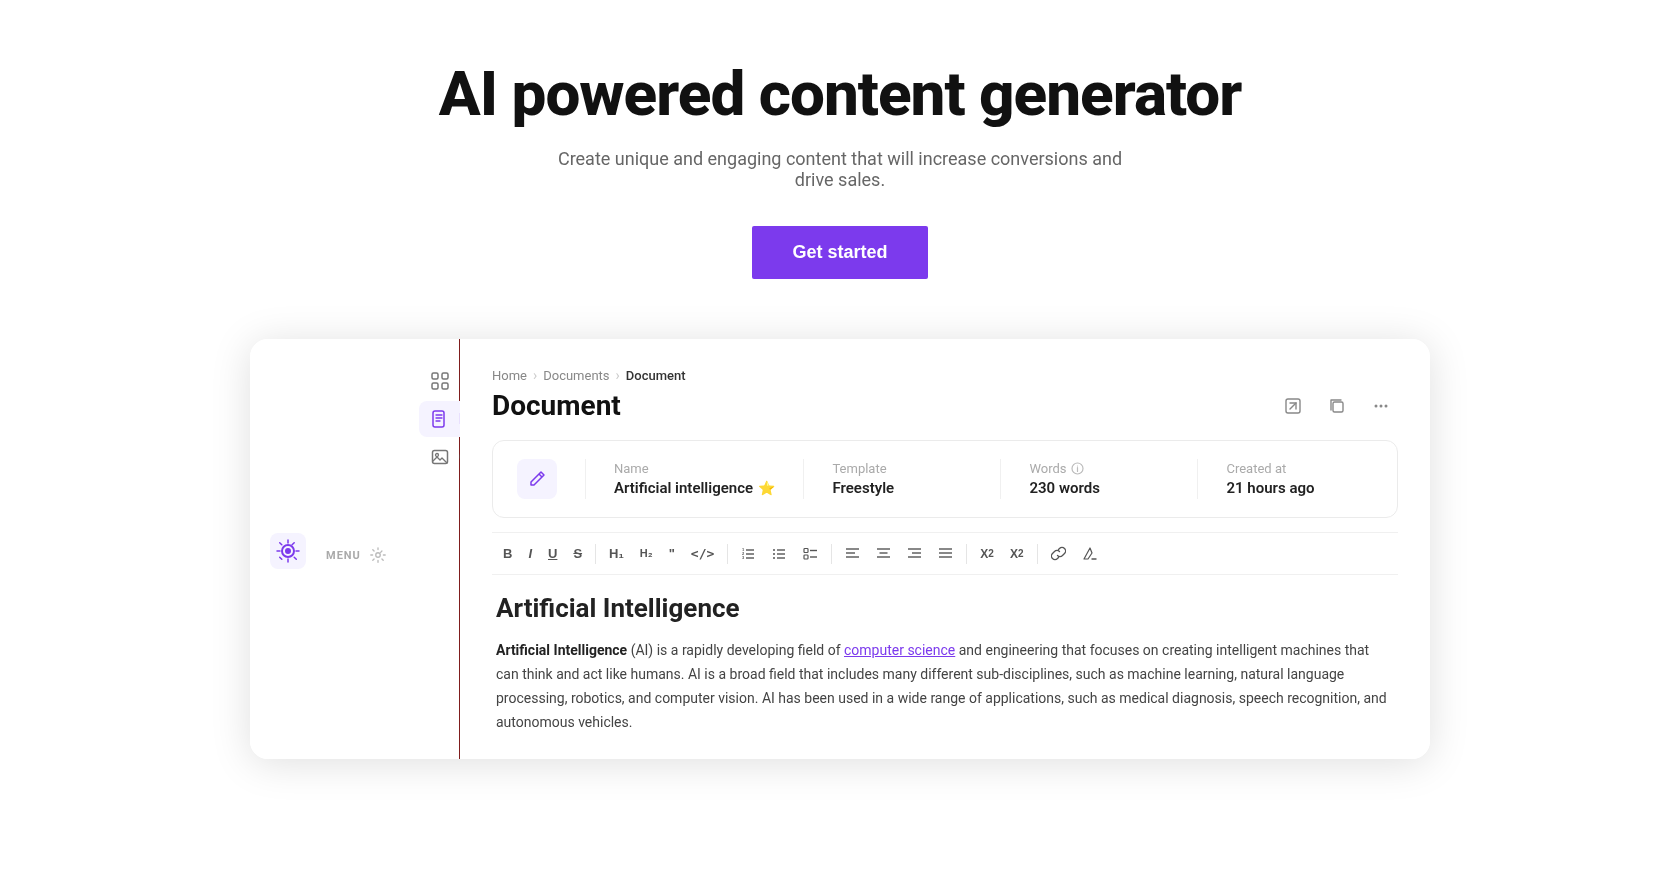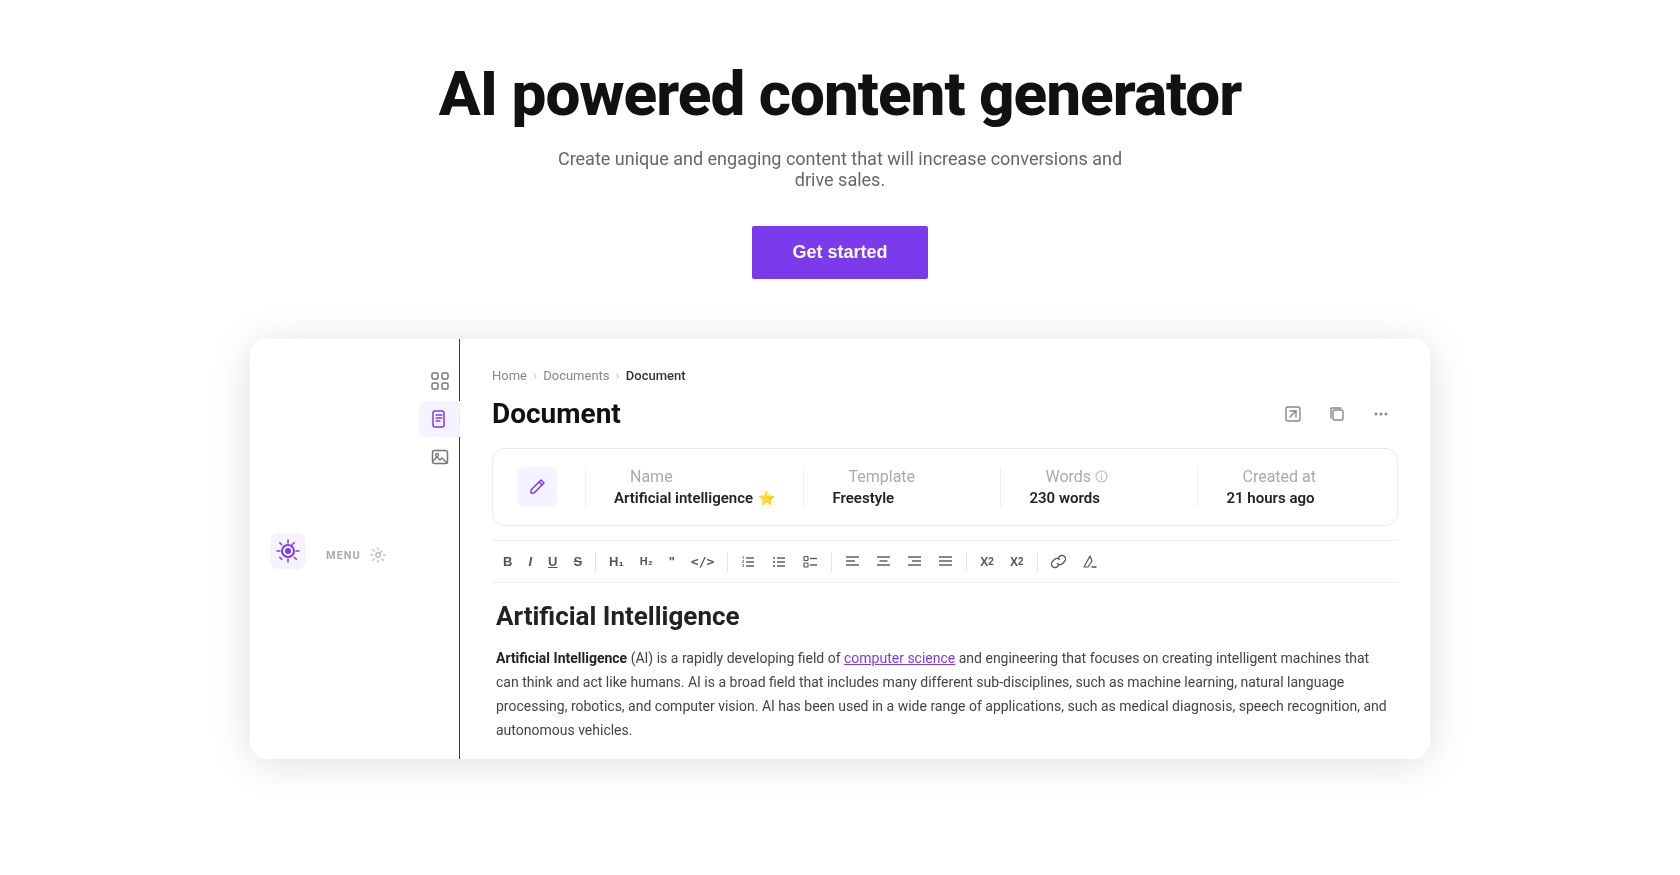--- a/index.html
+++ b/index.html
@@ -129,21 +129,21 @@
       overflow: hidden;
     }
 
     
     .breadcrumb {
       display: flex;
       align-items: center;
       gap: 6px;
       font-size: 13px;
       color: #888;
-      margin-bottom: 14px;
+      margin-bottom: 6px;
     }
     .breadcrumb-sep {
       color: #ccc;
       font-size: 14px;
     }
     .breadcrumb-link {
       color: #888;
       cursor: pointer;
     }
     .breadcrumb-current {
@@ -208,27 +208,26 @@
       background: #f0f0f0;
       margin: 0 4px;
     }
     .meta-group {
       display: flex;
       flex-direction: column;
       gap: 3px;
       min-width: 140px;
     }
     .meta-label {
-      font-size: 16px;
+      font-size: 13px;
       color: #aaa;
       font-weight: 400;
       display: flex;
       align-items: center;
       gap: 4px;
-      margin-left: 16px;
     }
     .meta-label-icon {
       width: 13px;
       height: 13px;
       color: #bbb;
     }
     .meta-value {
       font-size: 15px;
       font-weight: 600;
       color: #222;

